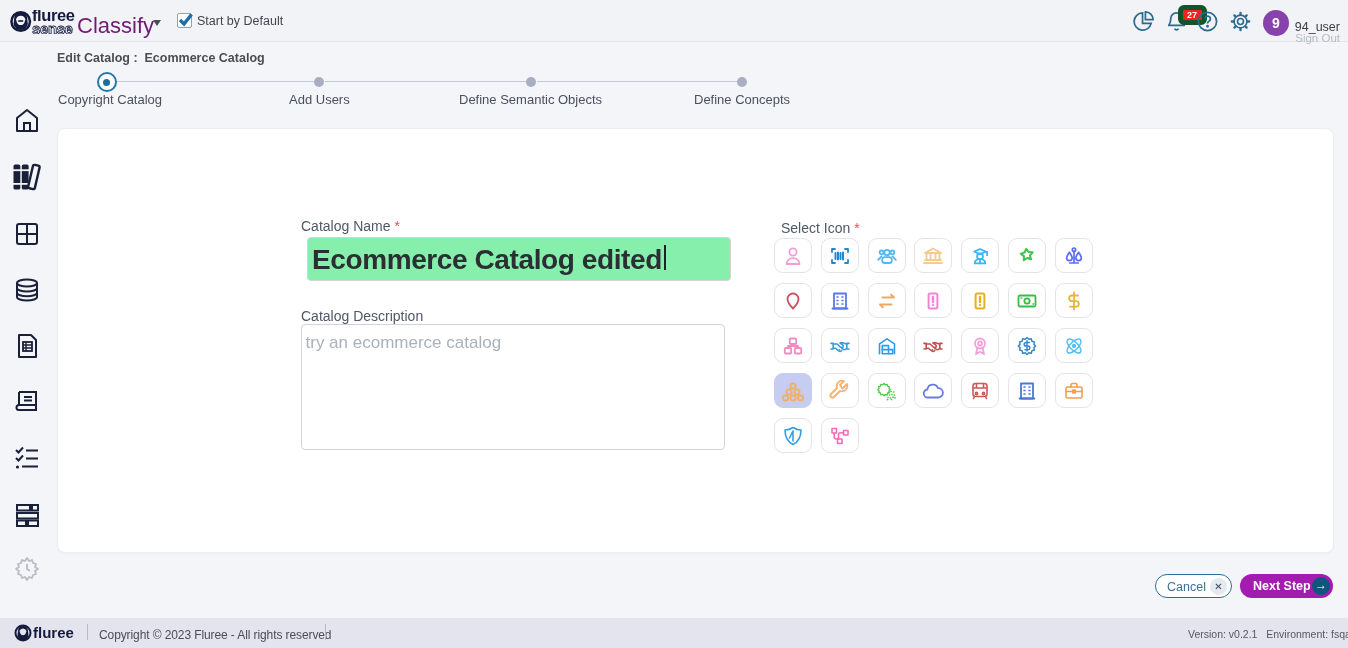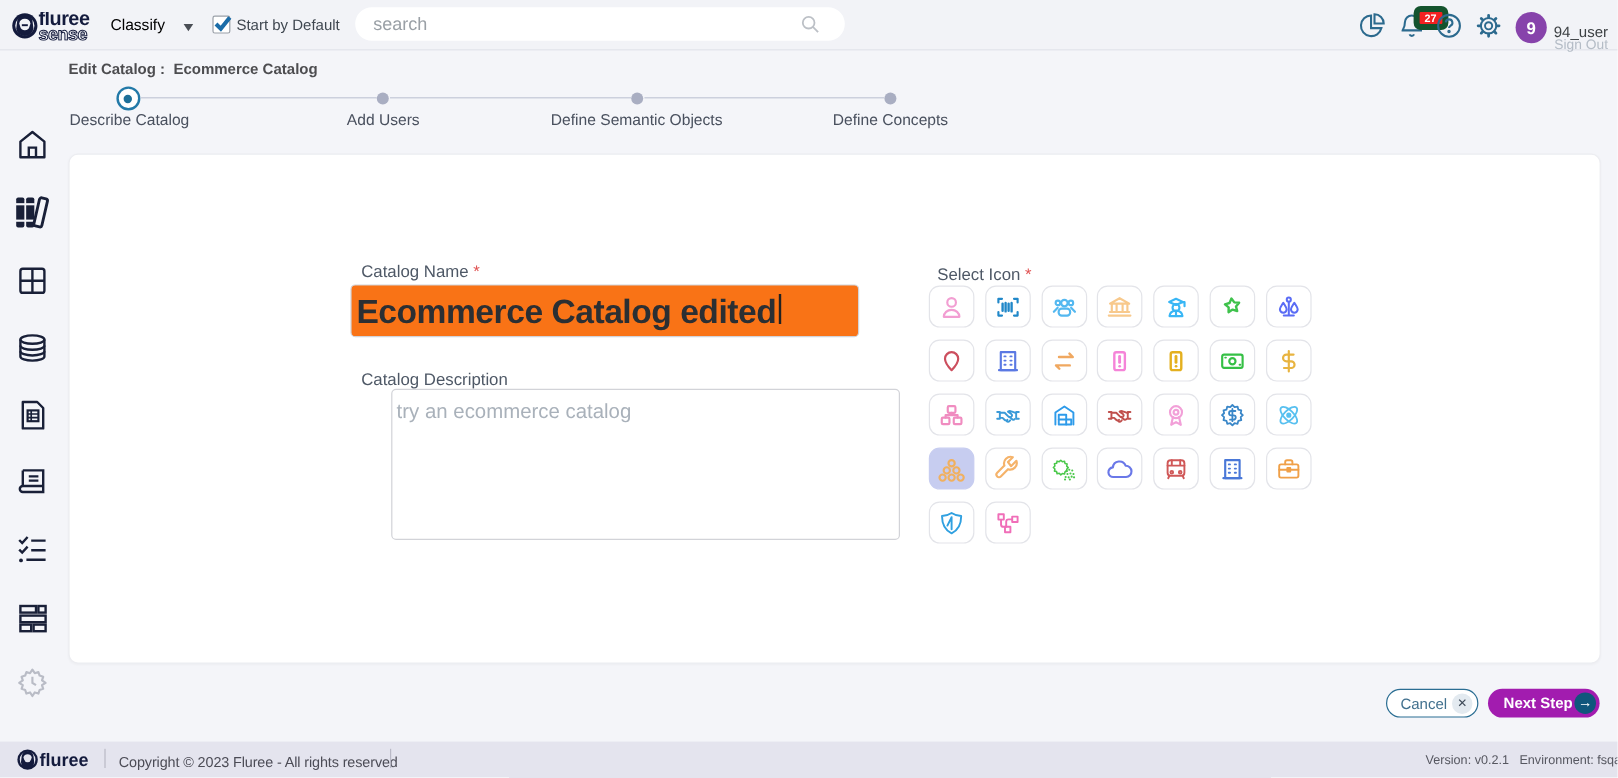--- a/index.html
+++ b/index.html
@@ -2,21 +2,21 @@
 <html><head>
 <meta charset="utf-8">
 <style>
 * { margin:0; padding:0; box-sizing:border-box; }
 html,body { width:1348px; height:648px; overflow:hidden; }
 body { font-family:"Liberation Sans", sans-serif; background:#f4f5f9; position:relative; }
 
 
 #header { position:absolute; left:0; top:0; width:1348px; height:42px; background:#f2f3f7; border-bottom:1px solid #e2e4ea; }
 #logo { position:absolute; left:10px; top:10px; }
-#classify { position:absolute; left:92px; top:13px; font-size:13px; color:#000000; }
+#classify { position:absolute; left:77px; top:13px; font-size:22px; color:#701a75; }
 #caret { position:absolute; left:153px; top:19.5px; width:0; height:0; border-left:4.5px solid transparent; border-right:4.5px solid transparent; border-top:6px solid #4a4e55; }
 #cb { position:absolute; left:177px; top:13px; width:15px; height:15px; background:#fff; border:1.5px solid #9aa0a8; border-radius:2px; }
 #cblabel { position:absolute; left:197px; top:14px; font-size:12.5px; color:#3f4750; }
 #search { position:absolute; left:296px; top:6px; width:408px; height:28px; background:#fff; border-radius:14px; }
 #search .ph { position:absolute; left:15px; top:6px; font-size:15px; color:#9aa0a6; }
 #search svg { position:absolute; right:20px; top:5px; }
 .hicon { position:absolute; top:10px; }
 #avatar { position:absolute; left:1263px; top:10px; width:26px; height:26px; border-radius:50%; background:#8743ab; color:#fff; font-size:14px; font-weight:bold; text-align:center; line-height:26px; }
 #uname { position:absolute; right:8px; top:9px; text-align:right; font-size:12.5px; }
 #uname .n { color:#3c4043; height:10px; line-height:10px;margin-top:13px; }
@@ -32,24 +32,24 @@
 #activedot { position:absolute; left:96.6px; top:72.4px; width:20px; height:20px; box-sizing:border-box; border-radius:50%; border:2px solid #2279a8; background:#fff; }
 #activedot::after { content:""; position:absolute; left:4.5px; top:4.5px; width:7px; height:7px; border-radius:50%; background:#1d6f99; }
 .stepline { position:absolute; top:81px; height:1px; background:#c3c8d6; }
 .steplabel { position:absolute; top:92px; font-size:13px; color:#49505e; }
 
 
 #card { position:absolute; left:57px; top:128px; width:1277px; height:425px; background:#fff; border:1px solid #ecedf1; border-radius:8px; box-shadow:0 1px 2px rgba(0,0,0,0.03); }
 
 .flabel { position:absolute; font-size:14px; color:#4e5866; }
 .flabel .req { color:#e05252; }
-#nameinput { position:absolute; left:234px; top:108px; width:424px; height:44px; border:1px solid #d2d3d8; border-radius:4px; background:#f97316; }
+#nameinput { position:absolute; left:249px; top:108px; width:424px; height:44px; border:1px solid #d2d3d8; border-radius:4px; background:#86efac; }
 #nameinput .txt { position:absolute; left:4px; top:6px; font-size:28px; font-weight:bold; color:#2b2f33; letter-spacing:-0.4px; white-space:nowrap; }
 #cursor { position:absolute; top:7px; width:2px; height:25px; background:#222; }
-#descinput { position:absolute; left:242.5px; top:195px; width:424px; height:126px; border:1px solid #d2d3d8; border-radius:4px; background:#fff;margin-left:25px; }
+#descinput { position:absolute; left:242.5px; top:195px; width:424px; height:126px; border:1px solid #d2d3d8; border-radius:4px; background:#fff; }
 #descinput .ph { position:absolute; left:4px; top:8px; font-size:17px; color:#a9b1ba; }
 
 
 #grid { position:absolute; left:716px; top:109px; width:360px; }
 .cell { position:absolute; width:38px; height:35px; border:1px solid #e3e4e9; border-radius:9px; background:#fff; }
 .cell.sel { background:#c7cdf0; border-color:#c7cdf0; }
 .cell svg { position:absolute; left:50%; top:50%; transform:translate(-50%,-50%); }
 
 
 #cancel { position:absolute; left:1155px; top:574px; width:77px; height:24px; border:1px solid #2b6e93; border-radius:12px; background:#fff; }
@@ -81,27 +81,20 @@
     </svg>
   </div>
   <div id="classify">Classify</div>
   <div id="caret"></div>
   <div id="cb">
       <svg width="17" height="16" viewBox="0 0 17 16" style="position:absolute;left:-1px;top:-2px;">
         <path d="M3 8 L7 12 L14.5 2.5" fill="none" stroke="#1b6ca8" stroke-width="3.4"></path>
       </svg>
     </div>
   <div id="cblabel">Start by Default</div>
-  <div id="search">
-    <div class="ph">search</div>
-    <svg width="18" height="18" viewBox="0 0 24 24" fill="none" stroke="#bcc0c6" stroke-width="2">
-        <circle cx="10.5" cy="10.5" r="6.5"></circle>
-        <path d="M15.5 15.5 L21 21"></path>
-      </svg>
-  </div>
   <svg class="hicon" style="left:1132px" width="23" height="23" viewBox="0 0 24 24" fill="none" stroke="#2c6a8e" stroke-width="1.8">
       <path d="M11 3 a9 9 0 1 0 9 11 h-9 z"></path>
       <path d="M14 2 a8 8 0 0 1 8 8 h-8 z"></path>
     </svg>
   <svg class="hicon" style="left:1165px" width="23" height="23" viewBox="0 0 24 24" fill="none" stroke="#2c6a8e" stroke-width="1.8">
       <path d="M12 3 a6 6 0 0 1 6 6 c0 5 2 6 2 7 h-16 c0-1 2-2 2-7 a6 6 0 0 1 6-6 z"></path>
       <path d="M10 19.5 a2.2 2.2 0 0 0 4 0"></path>
     </svg>
   <div id="badge">27</div>
   <svg class="hicon" style="left:1196px" width="23" height="23" viewBox="0 0 24 24" fill="none" stroke="#2c6a8e" stroke-width="1.8">
@@ -177,21 +170,21 @@
 
 <div id="title">Edit Catalog :&nbsp;&nbsp;Ecommerce Catalog</div>
 
 <div id="activedot"></div>
 <div class="stepdot" style="left:314px"></div>
 <div class="stepdot" style="left:526px"></div>
 <div class="stepdot" style="left:737px"></div>
 <div class="stepline" style="left:117px; width:197px;"></div>
 <div class="stepline" style="left:324.5px; width:201.5px;"></div>
 <div class="stepline" style="left:536.5px; width:200.5px;"></div>
-<div class="steplabel" style="left:58px">Describe Catalog</div>
+<div class="steplabel" style="left:58px">Copyright Catalog</div>
 <div class="steplabel" style="left:289px">Add Users</div>
 <div class="steplabel" style="left:459px">Define Semantic Objects</div>
 <div class="steplabel" style="left:694px">Define Concepts</div>
 
 <div id="card">
   <div class="flabel" style="left:243px; top:89px;">Catalog Name <span class="req">*</span></div>
   <div id="nameinput">
       <span class="txt">Ecommerce Catalog edited</span>
       <span id="cursor" style="left:356px"></span>
     </div>

